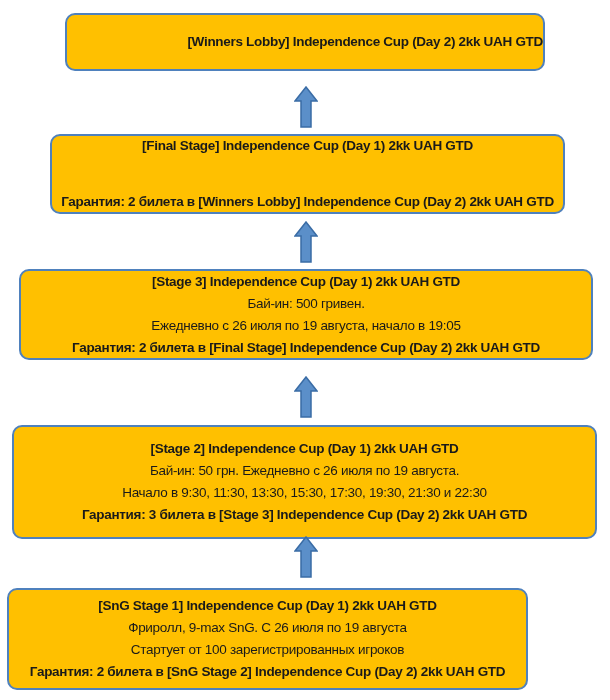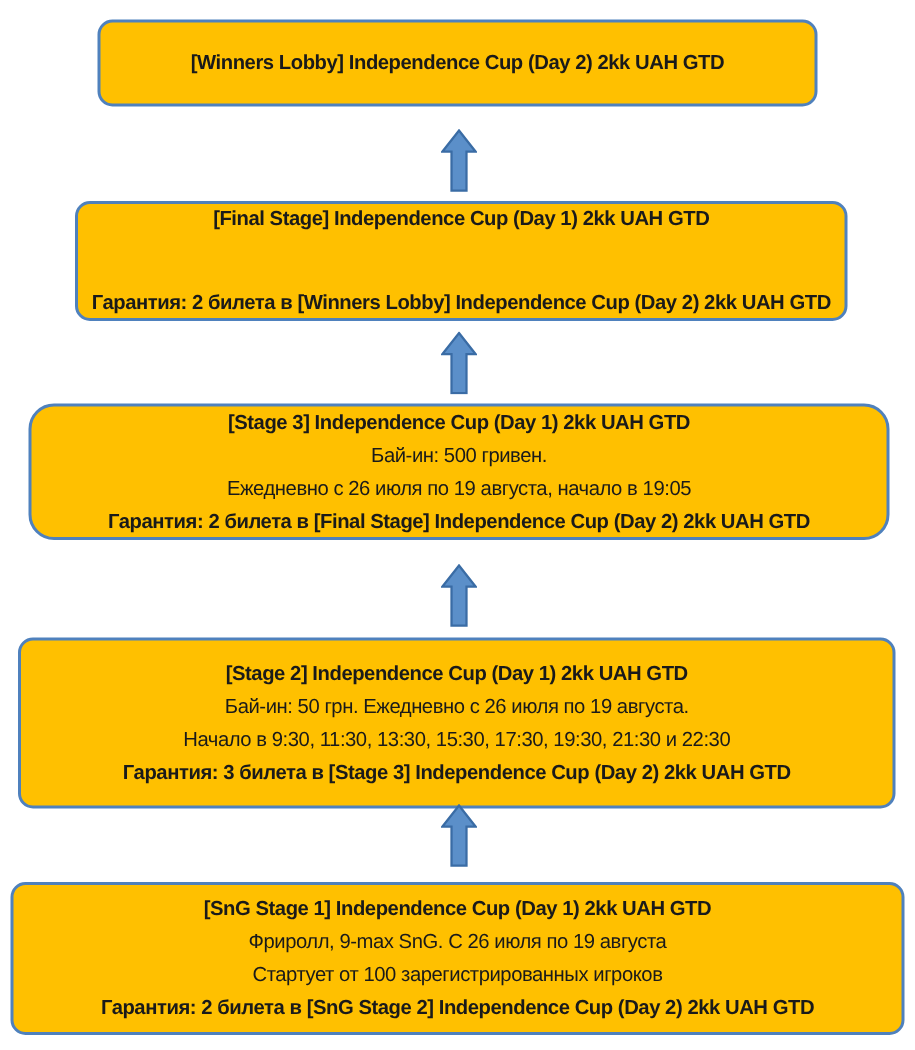--- a/index.html
+++ b/index.html
@@ -30,25 +30,25 @@
     letter-spacing: -0.3px;
     white-space: nowrap;
   }
   .line.bold { font-weight: bold; }
   .up-arrow {
     position: absolute;
     width: 24px;
     height: 42px;
     left: 294px;
   }
-  .b1 { left: 65px;  top: 13px;  width: 480px; height: 58px;  }
+  .b1 { left: 65px;  top: 13px;  width: 480px; height: 58px; align-items: flex-end;  }
   .b2 { left: 50px;  top: 134px; width: 515px; height: 80px; gap: 34px;  }
-  .b3 { left: 19px;  top: 269px; width: 574px; height: 91px; border-radius: 17px;  }
+  .b3 { left: 19px;  top: 269px; width: 574px; height: 91px;  }
   .b4 { left: 12px;  top: 425px; width: 585px; height: 114px;  }
-  .b5 { left: 7px;   top: 588px; width: 596px; height: 102px; }
+  .b5 { left: 7px;   top: 588px; width: 521px; height: 102px; }
   .a1 { top: 86px;  }
   .a2 { top: 221px; }
   .a3 { top: 376px; }
   .a4 { top: 536px; }
 </style>
 </head>
 <body>
 
 <div class="canvas">
 

